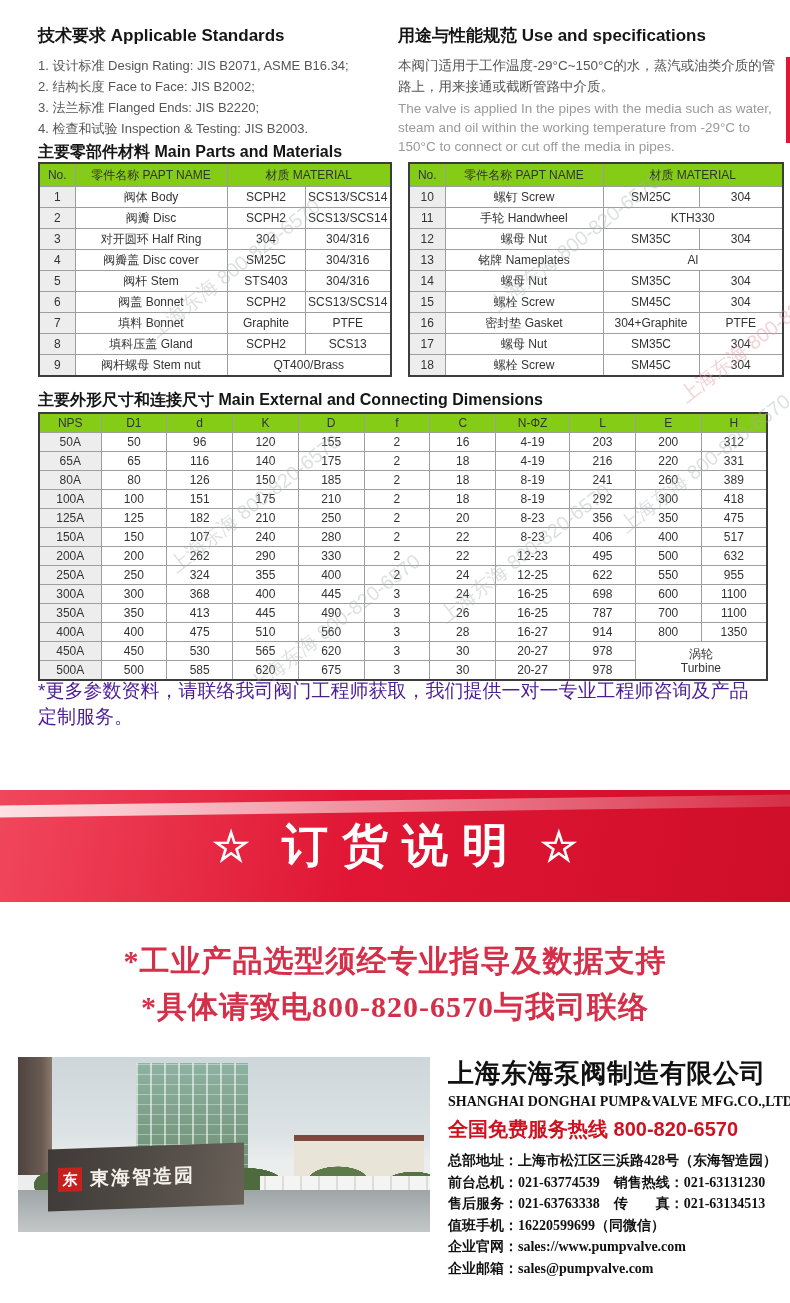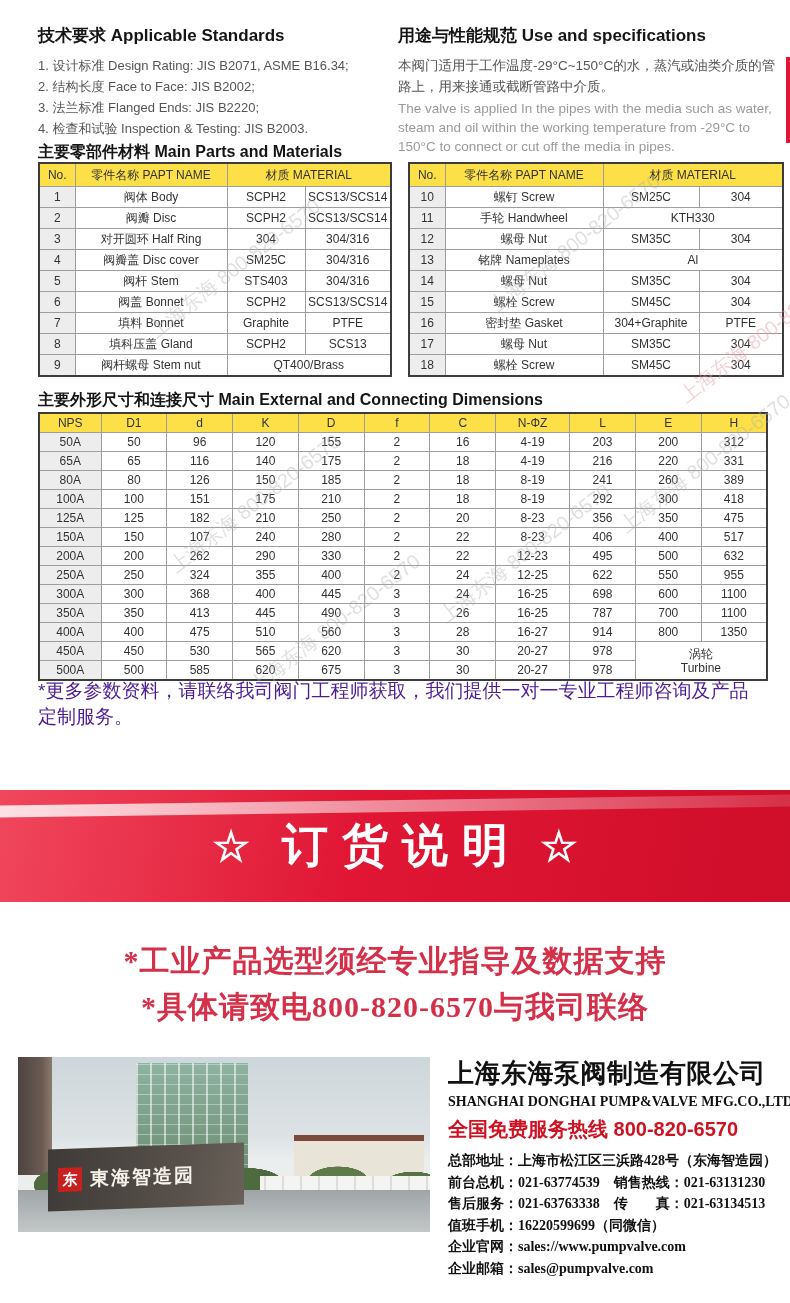--- a/index.html
+++ b/index.html
@@ -13,21 +13,21 @@
   .use-cn{font-size:13.5px;color:#555;line-height:21px;margin-bottom:2px;}
   .use-en{font-size:13.5px;color:#9a9a9a;line-height:19px;}
   .red-edge-strip{position:absolute;right:0;top:57px;width:4px;height:86px;background:#e01634;}
   
   .parts-title{position:absolute;left:38px;top:142px;font-size:16px;font-weight:bold;color:#151515;}
   .dims-title{position:absolute;left:38px;top:390px;font-size:16px;font-weight:bold;color:#151515;}
   table.spec{border-collapse:collapse;table-layout:fixed;background:#fff;
              border:2px solid #3c3c3c;font-size:12px;color:#333;}
   table.spec th,table.spec td{border:1px solid #9e9e9e;text-align:center;padding:0 2px;
              height:20px;overflow:hidden;white-space:nowrap;}
-  table.spec th{background:#fde047;font-weight:normal;height:22px;}
+  table.spec th{background:#84cc16;font-weight:normal;height:22px;}
   table.spec td.c-no{background:#ededed;}
   #parts-left{position:absolute;left:38px;top:162px;width:352px;}
   #parts-right{position:absolute;left:408px;top:162px;width:374px;}
   #dims-table{position:absolute;left:38px;top:412px;width:730px;}
   #dims-table th,#dims-table td{height:18px;font-size:12px;}
   #dims-table td[rowspan]{line-height:14px;}
   
   .note{position:absolute;left:38px;top:678px;width:720px;font-size:19px;color:#4c1d95;}
   
   .banner{position:absolute;left:0;top:790px;width:790px;height:112px;

